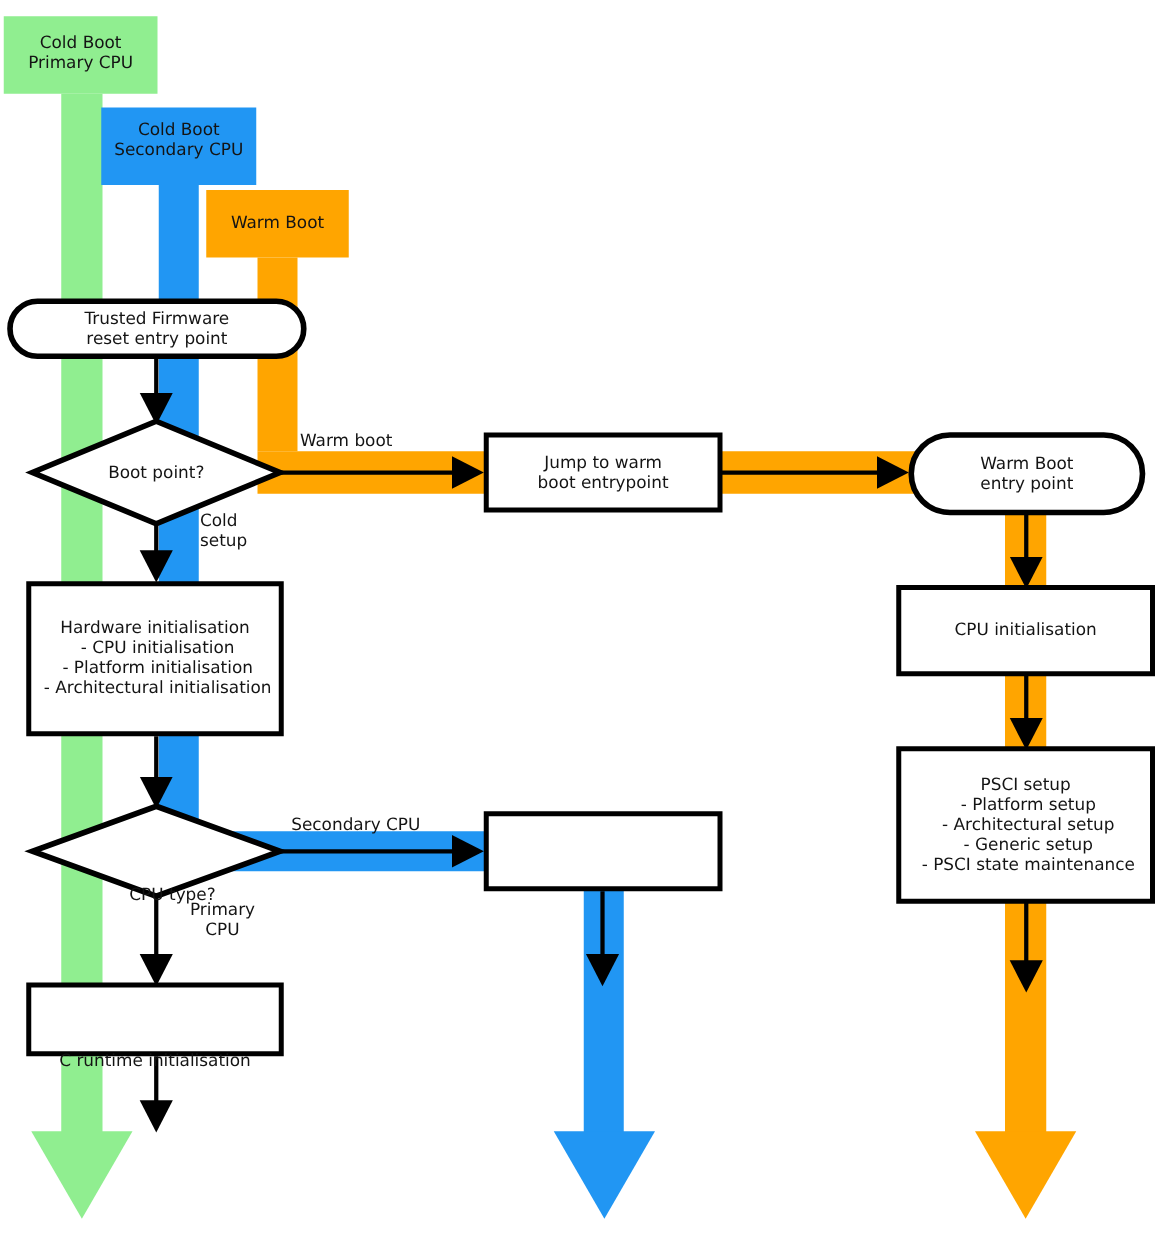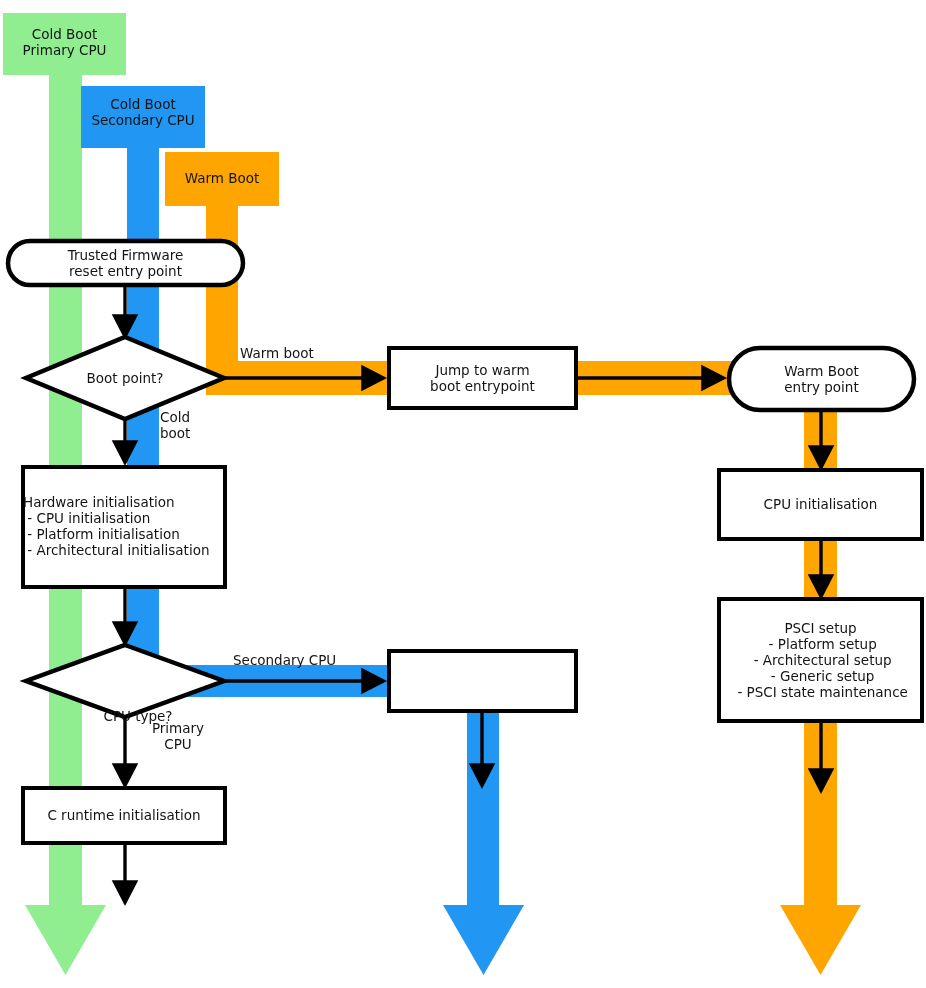--- a/index.html
+++ b/index.html
@@ -121,47 +121,47 @@
   <div class="band-title" style="left:81px;top:96px;width:124px;">Cold Boot
 Secondary CPU</div>
 
   <div class="band-title" style="left:165px;top:170px;width:114px;">Warm Boot</div>
 
   <div class="lbl" style="left:8px;top:247px;width:235px;text-align:center;">Trusted Firmware
 reset entry point</div>
 
   <div class="lbl" style="left:26px;top:370px;width:198px;">Boot point?</div>
 
-  <div class="lbl lbl-left" style="left:23px;top:494px;width:202px;">Hardware initialisation
+  <div class="lbl lbl-left" style="left:23px;top:494px;width:202px;text-align:center;">Hardware initialisation
  - CPU initialisation
  - Platform initialisation
  - Architectural initialisation</div>
 
   <div class="lbl" style="left:39px;top:673px;width:198px;margin-top:35px;">CPU type?</div>
 
-  <div class="lbl" style="left:23px;top:807px;width:202px;">C runtime initialisation</div>
+  <div class="lbl" style="left:23px;top:841px;width:202px;">C runtime initialisation</div>
 
   <div class="lbl" style="left:389px;top:362px;width:187px;">Jump to warm
 boot entrypoint</div>
 
 
   <div class="lbl" style="left:729px;top:363px;width:185px;">Warm Boot
 entry point</div>
 
   <div class="lbl" style="left:719px;top:496px;width:203px;">CPU initialisation</div>
 
   <div class="lbl" style="left:714px;top:620px;width:213px;text-align:center;">PSCI setup
  - Platform setup
  - Architectural setup
  - Generic setup
  - PSCI state maintenance</div>
 
   <div class="lbl lbl-left" style="left:240px;top:345px;width:130px;text-align:left;">Warm boot</div>
 
   <div class="lbl lbl-left" style="left:160px;top:409px;width:90px;text-align:left;">Cold
-boot</div>
+setup</div>
 
   <div class="lbl lbl-left" style="left:233px;top:652px;width:160px;text-align:left;">Secondary CPU</div>
 
   <div class="lbl lbl-left" style="left:133px;top:720px;width:90px;text-align:center;">Primary
 CPU</div>
 
 </div>
 
 </body></html>

